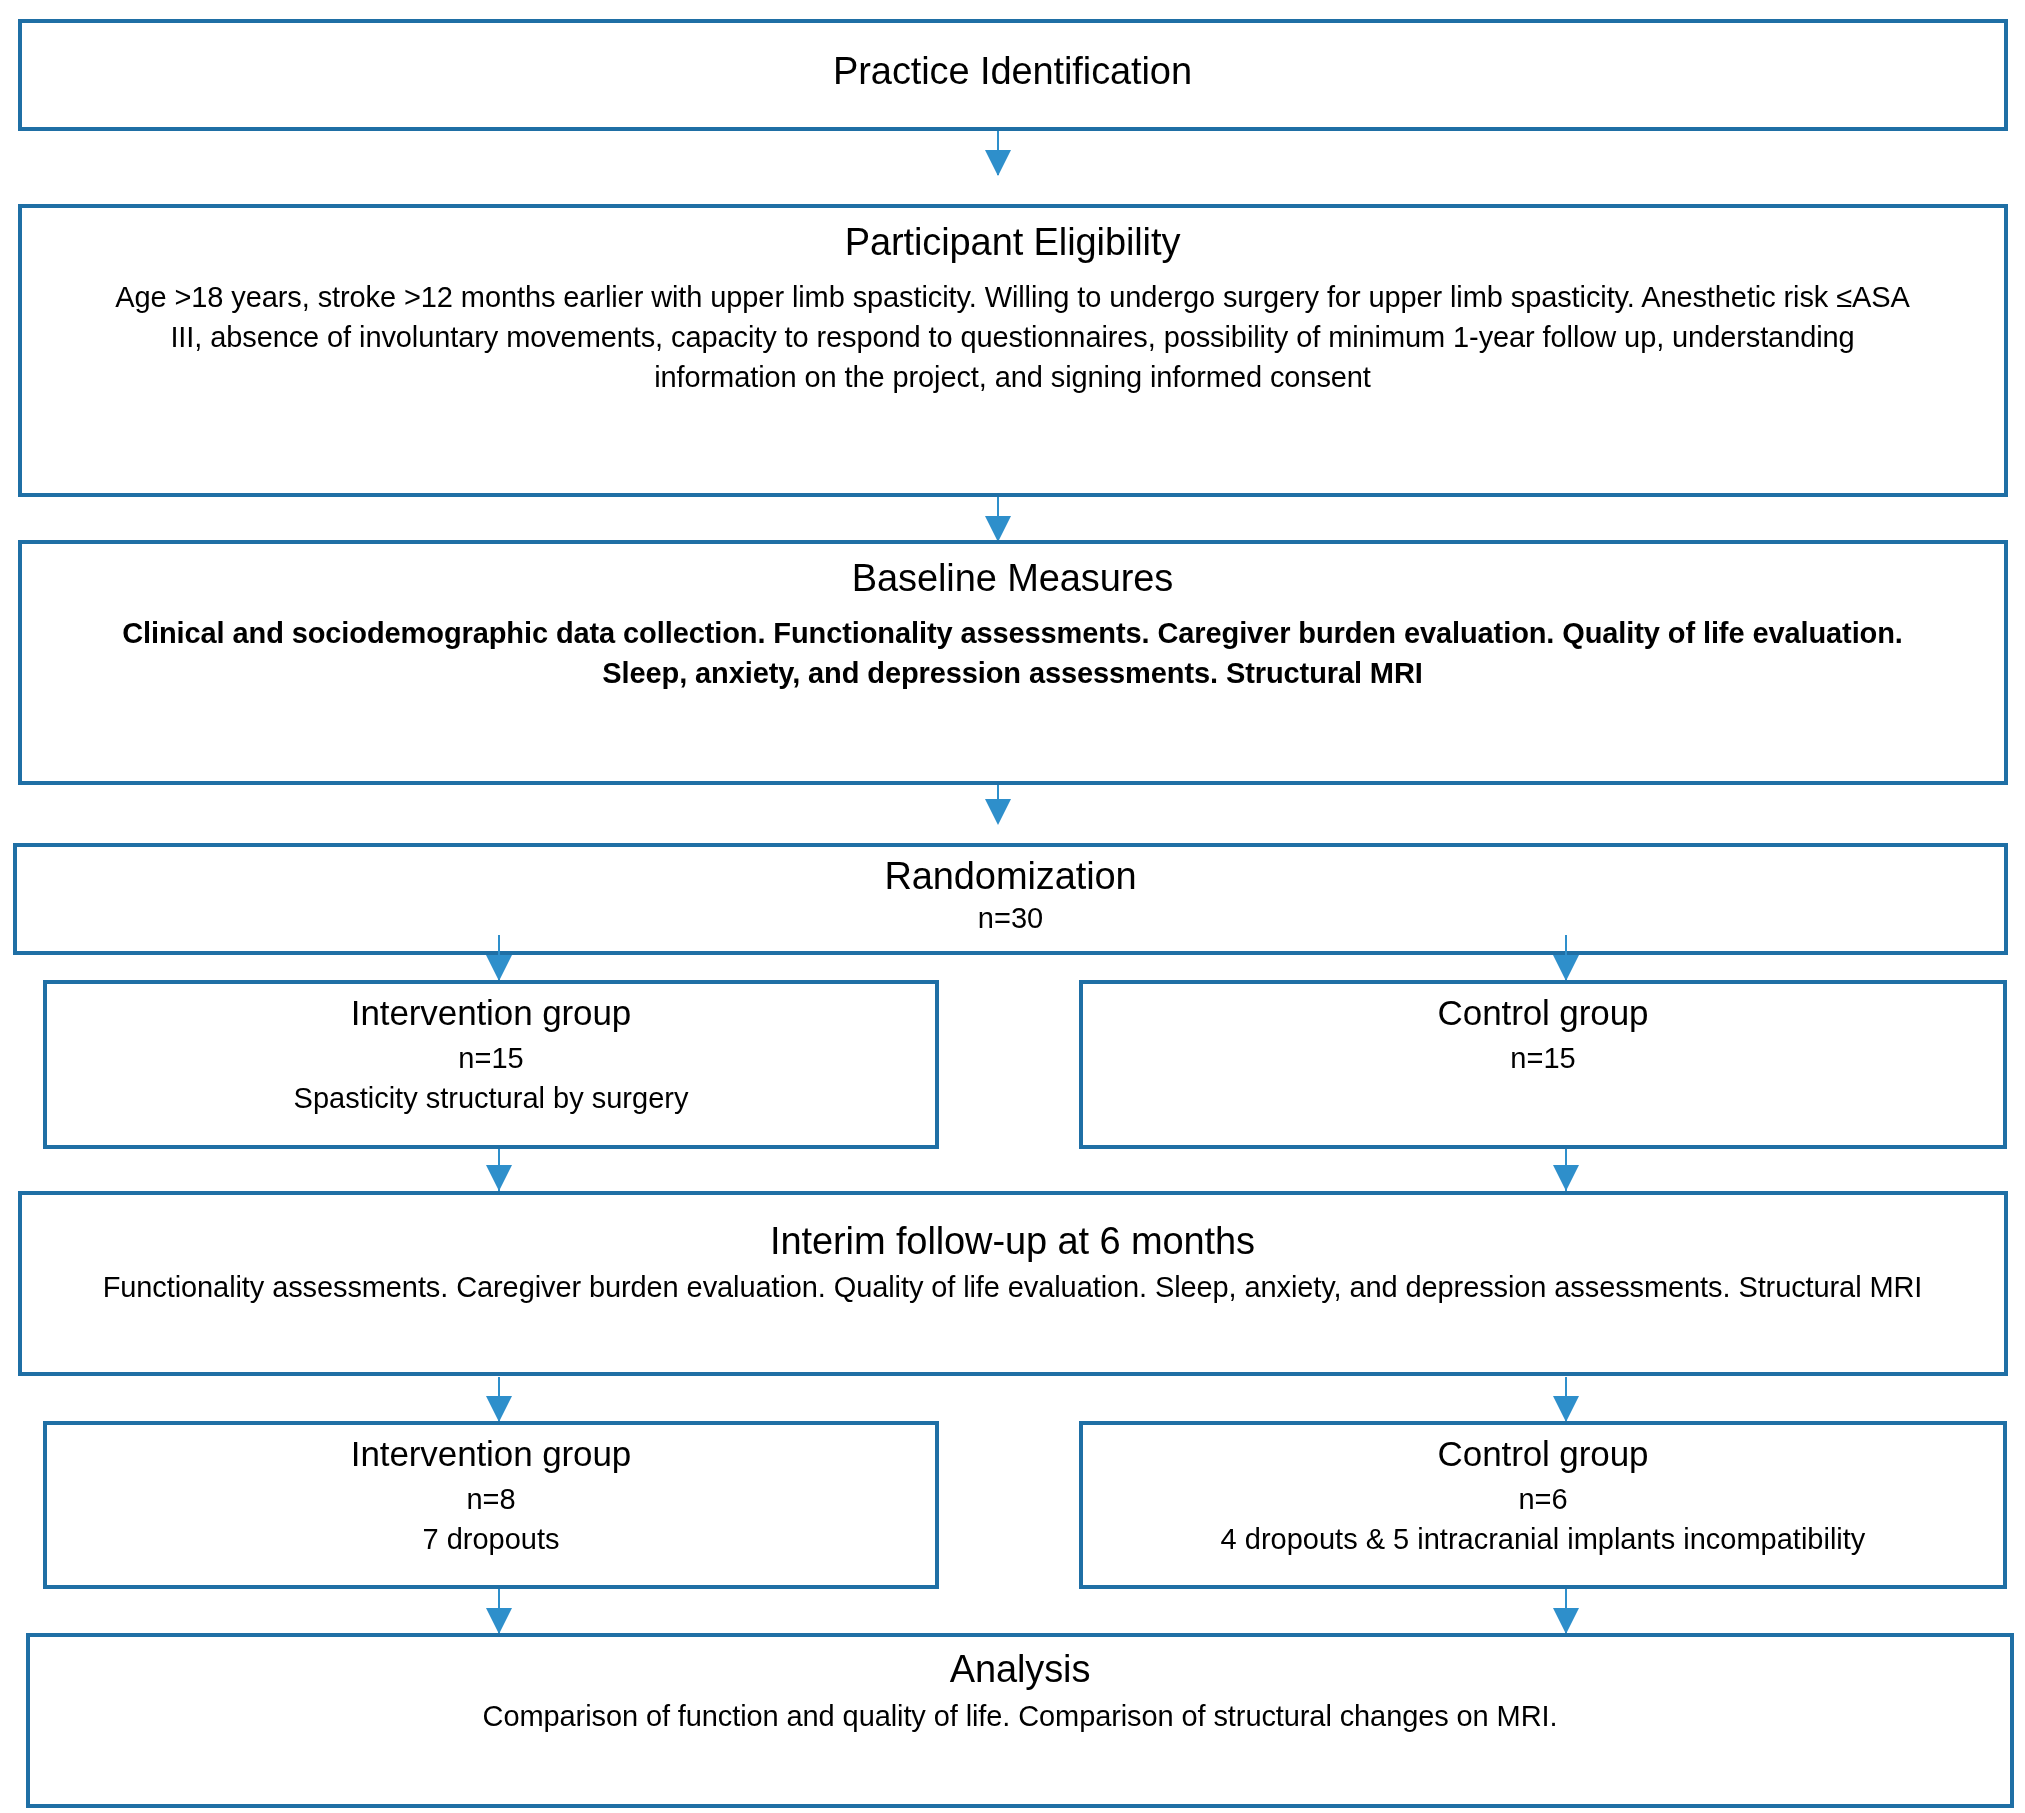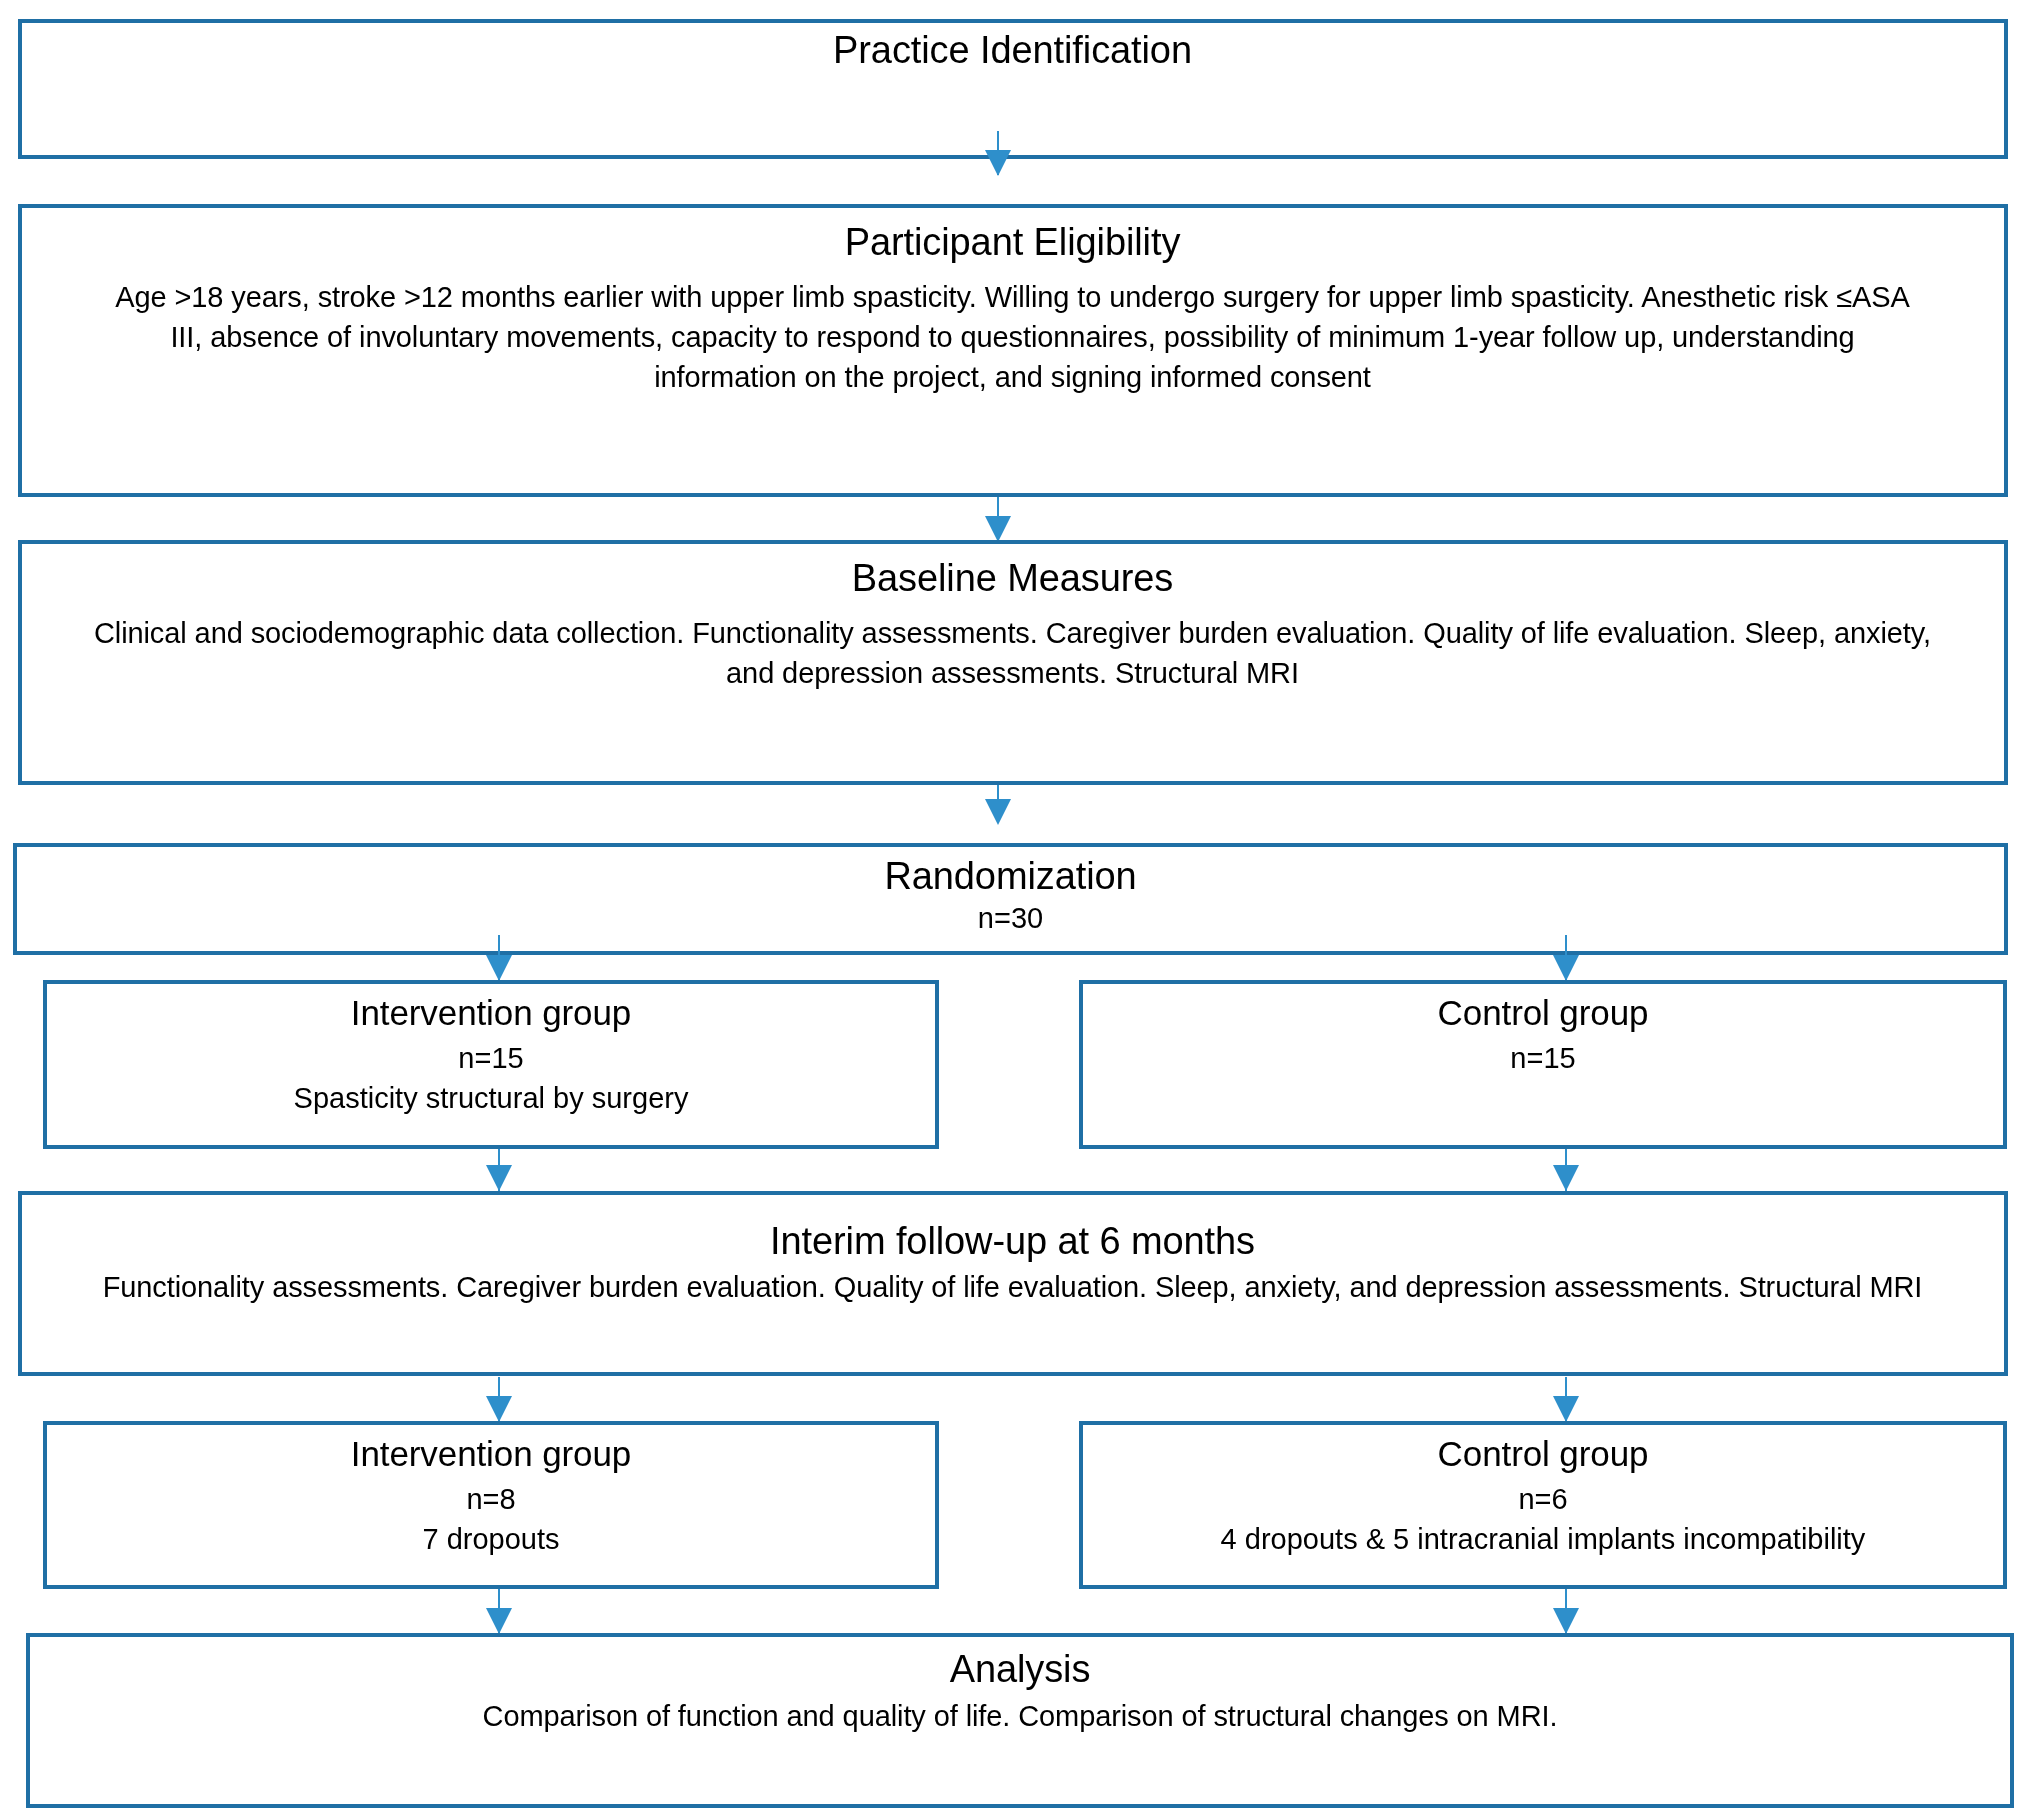--- a/index.html
+++ b/index.html
@@ -78,42 +78,42 @@
     border-left: 13px solid transparent;
     border-right: 13px solid transparent;
     border-top: 26px solid #2E8FCB;
   }
 </style>
 </head>
 <body>
 
 <div id="chart">
 
-  <div class="box" style="left: 17.5px; top: 18.6px; width: 1990px; height: 140px; padding-top: 6px; border-color: rgb(31, 111, 165);">
+  <div class="box" style="left: 17.5px; top: 18.6px; width: 1990px; height: 112px; padding-top: 27px; border-color: rgb(31, 111, 165);">
     <div class="box-title">Practice Identification</div>
   </div>
 
   <div class="conn" style="left:998px; top:131px;">
     <div class="stem" style="height: 44px; background: rgb(46, 143, 203);"></div>
     <div class="head" style="top: 18.6px; border-top-color: rgb(46, 143, 203);"></div>
   </div>
 
   <div class="box" style="left: 17.5px; top: 204px; width: 1990px; height: 293px; padding-top: 13px; border-color: rgb(31, 111, 165);">
     <div class="box-title">Participant Eligibility</div>
     <div class="box-body" style="margin-top:13px; max-width:1818px;">Age &gt;18 years, stroke &gt;12 months earlier with upper limb spasticity. Willing to undergo surgery for upper limb spasticity. Anesthetic risk ≤ASA III, absence of involuntary movements, capacity to respond to questionnaires, possibility of minimum 1-year follow up, understanding information on the project, and signing informed consent</div>
   </div>
 
   <div class="conn" style="left:998px; top:497px;">
     <div class="stem" style="height: 44px; background: rgb(46, 143, 203);"></div>
     <div class="head" style="top: 18.6px; border-top-color: rgb(46, 143, 203);"></div>
   </div>
 
   <div class="box" style="left: 17.5px; top: 540px; width: 1990px; height: 245px; padding-top: 13px; border-color: rgb(31, 111, 165);">
     <div class="box-title">Baseline Measures</div>
-    <div class="box-body" style="margin-top:13px; max-width:1853px;">Clinical and sociodemographic data collection. Functionality assessments. Caregiver burden evaluation. Quality of life evaluation. Sleep, anxiety, and depression assessments. Structural MRI</div>
+    <div class="box-body" style="margin-top:13px; max-width:1853px;font-weight:bold;">Clinical and sociodemographic data collection. Functionality assessments. Caregiver burden evaluation. Quality of life evaluation. Sleep, anxiety, and depression assessments. Structural MRI</div>
   </div>
 
   <div class="conn" style="left:998px; top:785px;">
     <div class="stem" style="height: 38px; background: rgb(46, 143, 203);"></div>
     <div class="head" style="top: 14px; border-top-color: rgb(46, 143, 203);"></div>
   </div>
 
   <div class="box" style="left: 13px; top: 823px; width: 1995px; height: 112px; padding-top: 8.2px; border-color: rgb(31, 111, 165); margin-top: 20px;">
     <div class="box-title">Randomization</div>
     <div class="box-sub">n=30</div>

